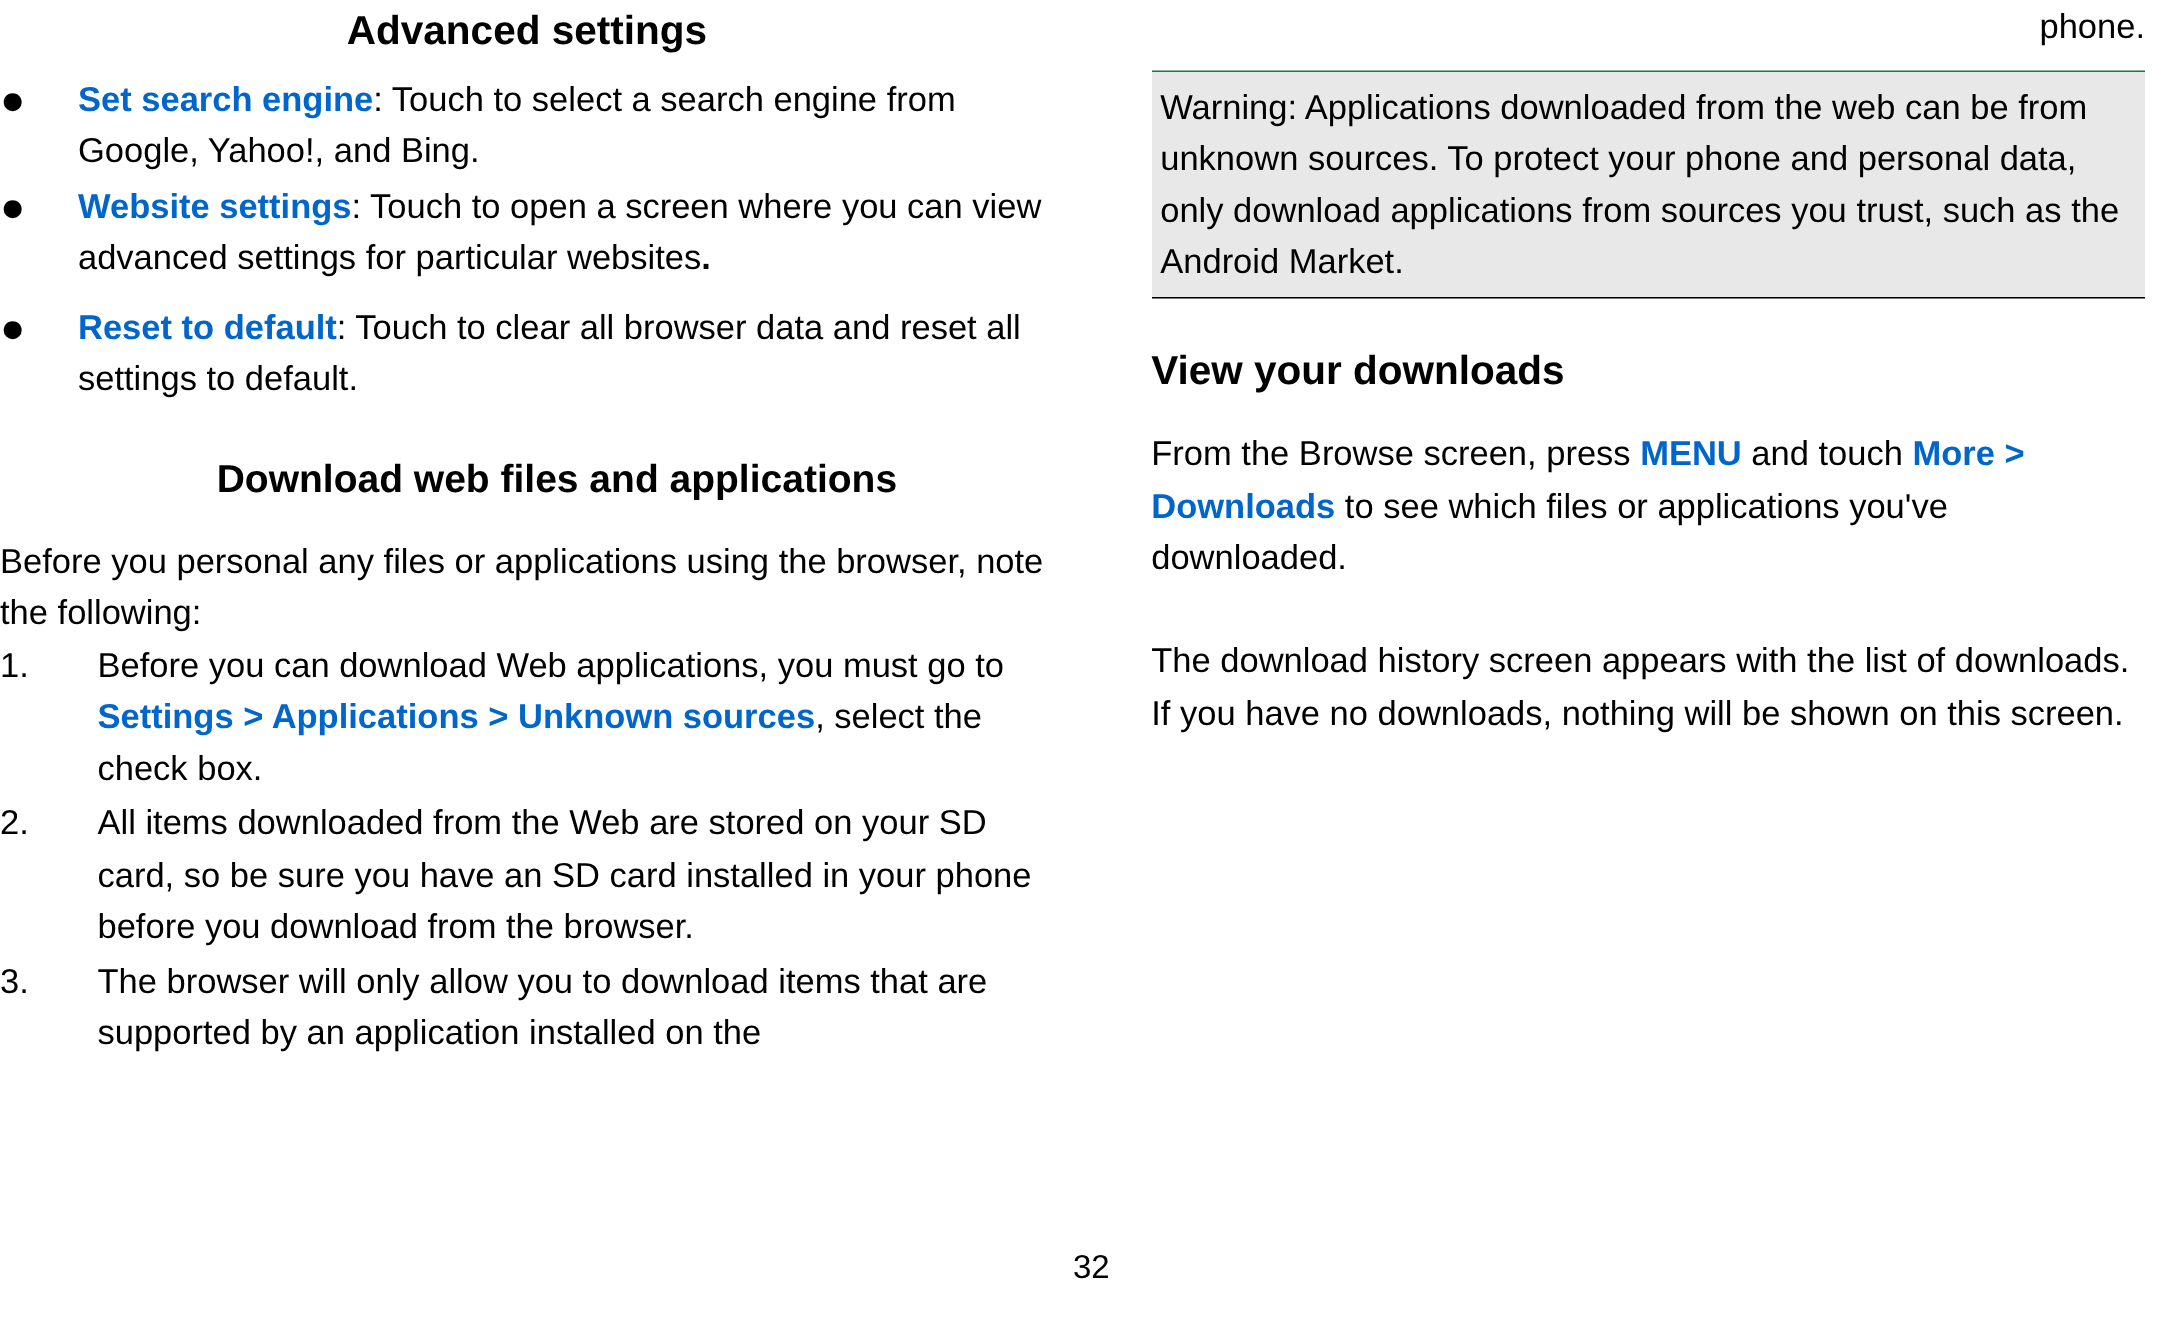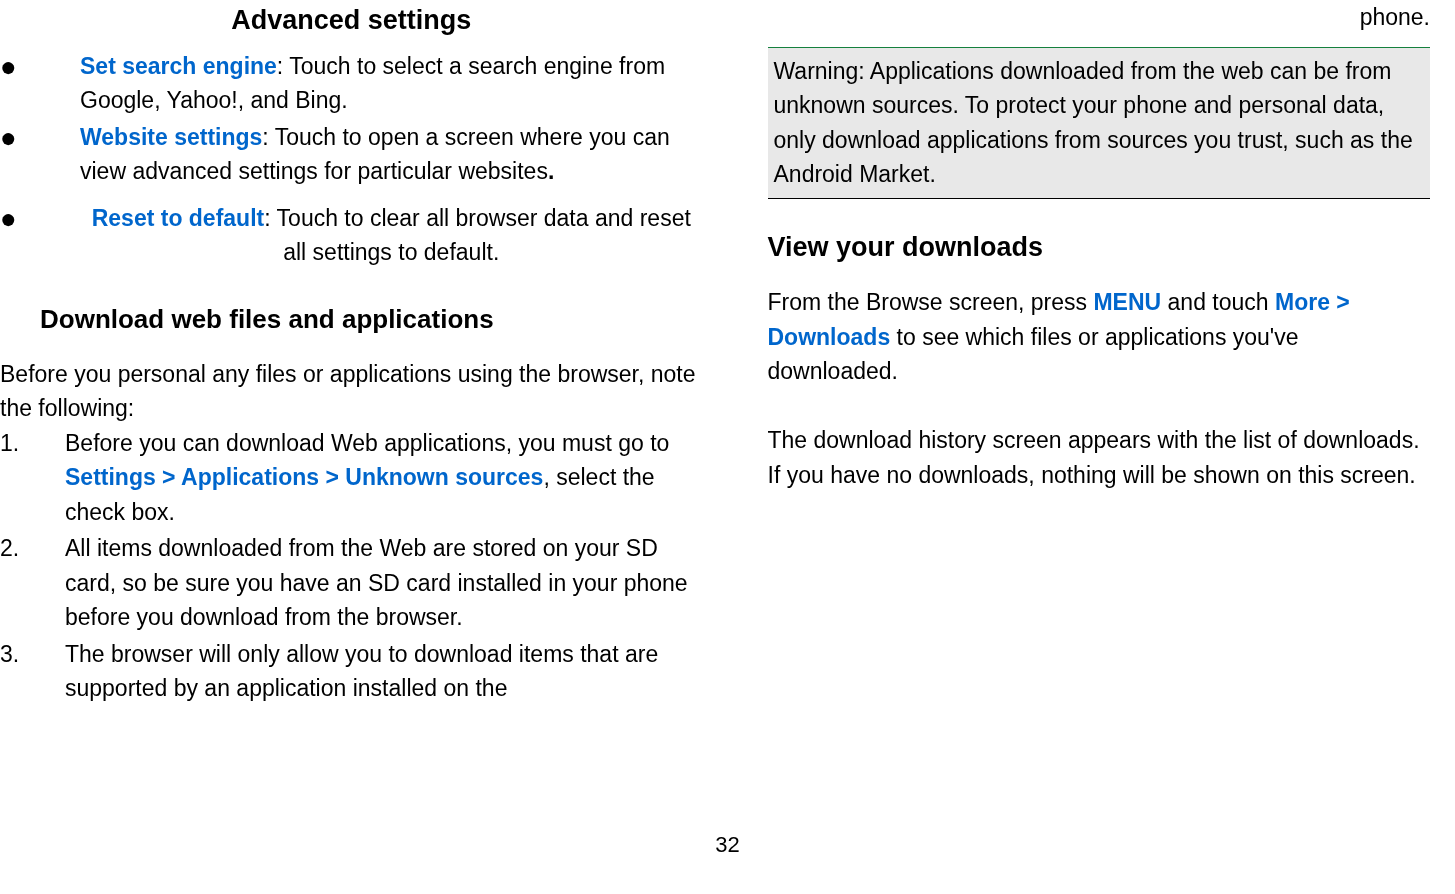--- a/index.html
+++ b/index.html
@@ -32,35 +32,36 @@
     .h-center {
       text-align: center;
       font-weight: bold;
       font-size: 27px;
       margin: 0 0 8px 0;
     }
     .h-sub {
       font-weight: bold;
       font-size: 26px;
       margin: 30px 0 18px 40px;
+      text-align: center;
     }
     .h-sub-right {
       font-weight: bold;
       font-size: 27px;
       text-align: left;
       margin: 28px 0 18px 0;
     }
     ul.bullets {
       list-style: none;
       padding: 0;
       margin: 0;
     }
     ul.bullets li {
       position: relative;
-      padding-left: 80px;
+      padding-left: 52px;
       margin-bottom: 2px;
     }
     ul.bullets li::before {
       content: "●";
       position: absolute;
       left: 0;
       top: 0;
       font-size: 28px;
       line-height: 1.3;
     }
@@ -113,21 +114,21 @@
 <div class="page">
   <div class="column left">
     <div class="h-center">Advanced settings</div>
     <ul class="bullets">
       <li>
         <span class="blue-bold">Set search engine</span><span>: Touch to select a search engine from Google, Yahoo!, and Bing.</span>
       </li>
       <li>
         <span class="blue-bold">Website settings</span><span>: Touch</span><span> to open a screen where you can view advanced settings for particular websites</span><span style="font-weight:bold;">.</span>
       </li>
-      <li style="margin-top:12px;text-align:center;">
+      <li style="margin-top:12px;">
         <span class="blue-bold">Reset to default</span><span>: Touch to clear all browser data and reset all settings to default.</span>
       </li>
     </ul>
     <div class="h-sub">Download web files and applications</div>
     <p class="body">Before you personal any files or applications using the browser, note the following:</p>
     <ol class="numbered">
       <li>
         <span class="num">1.</span>
         <span>Before you can download Web applications, you must go to </span><span class="blue-bold">Settings &gt; Applications &gt; Unknown sources</span><span>, select the check box.</span>
       </li>

